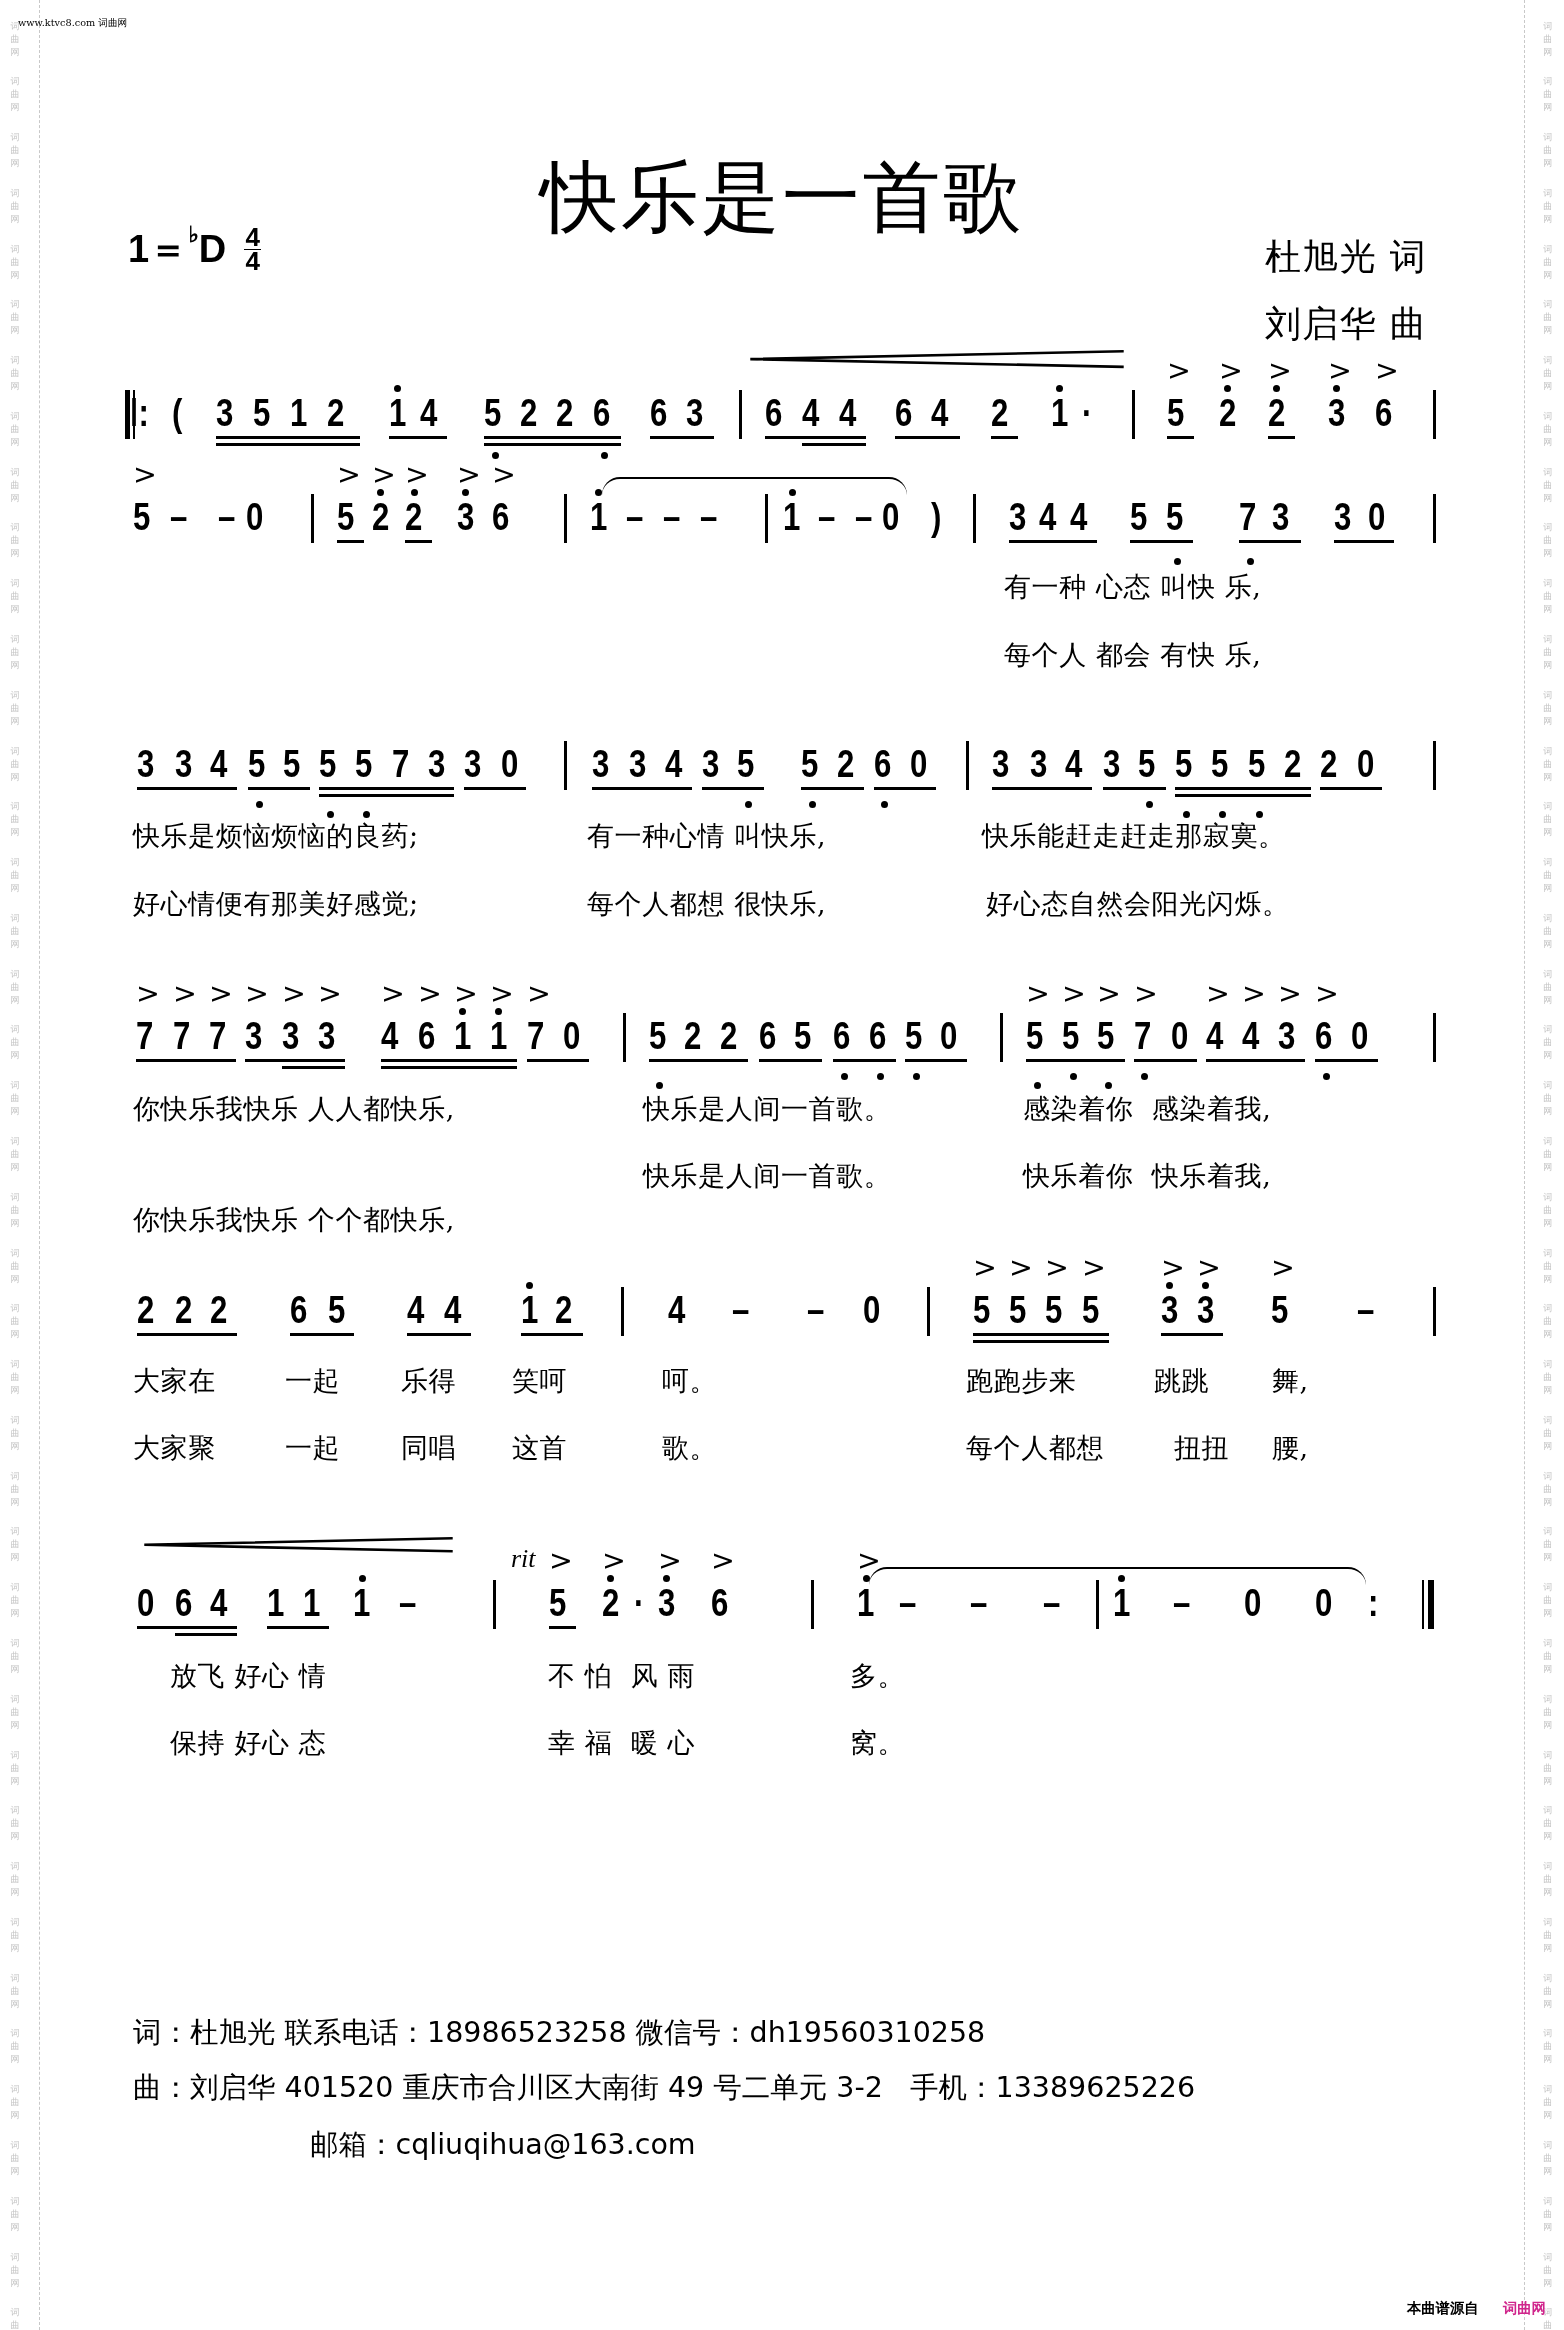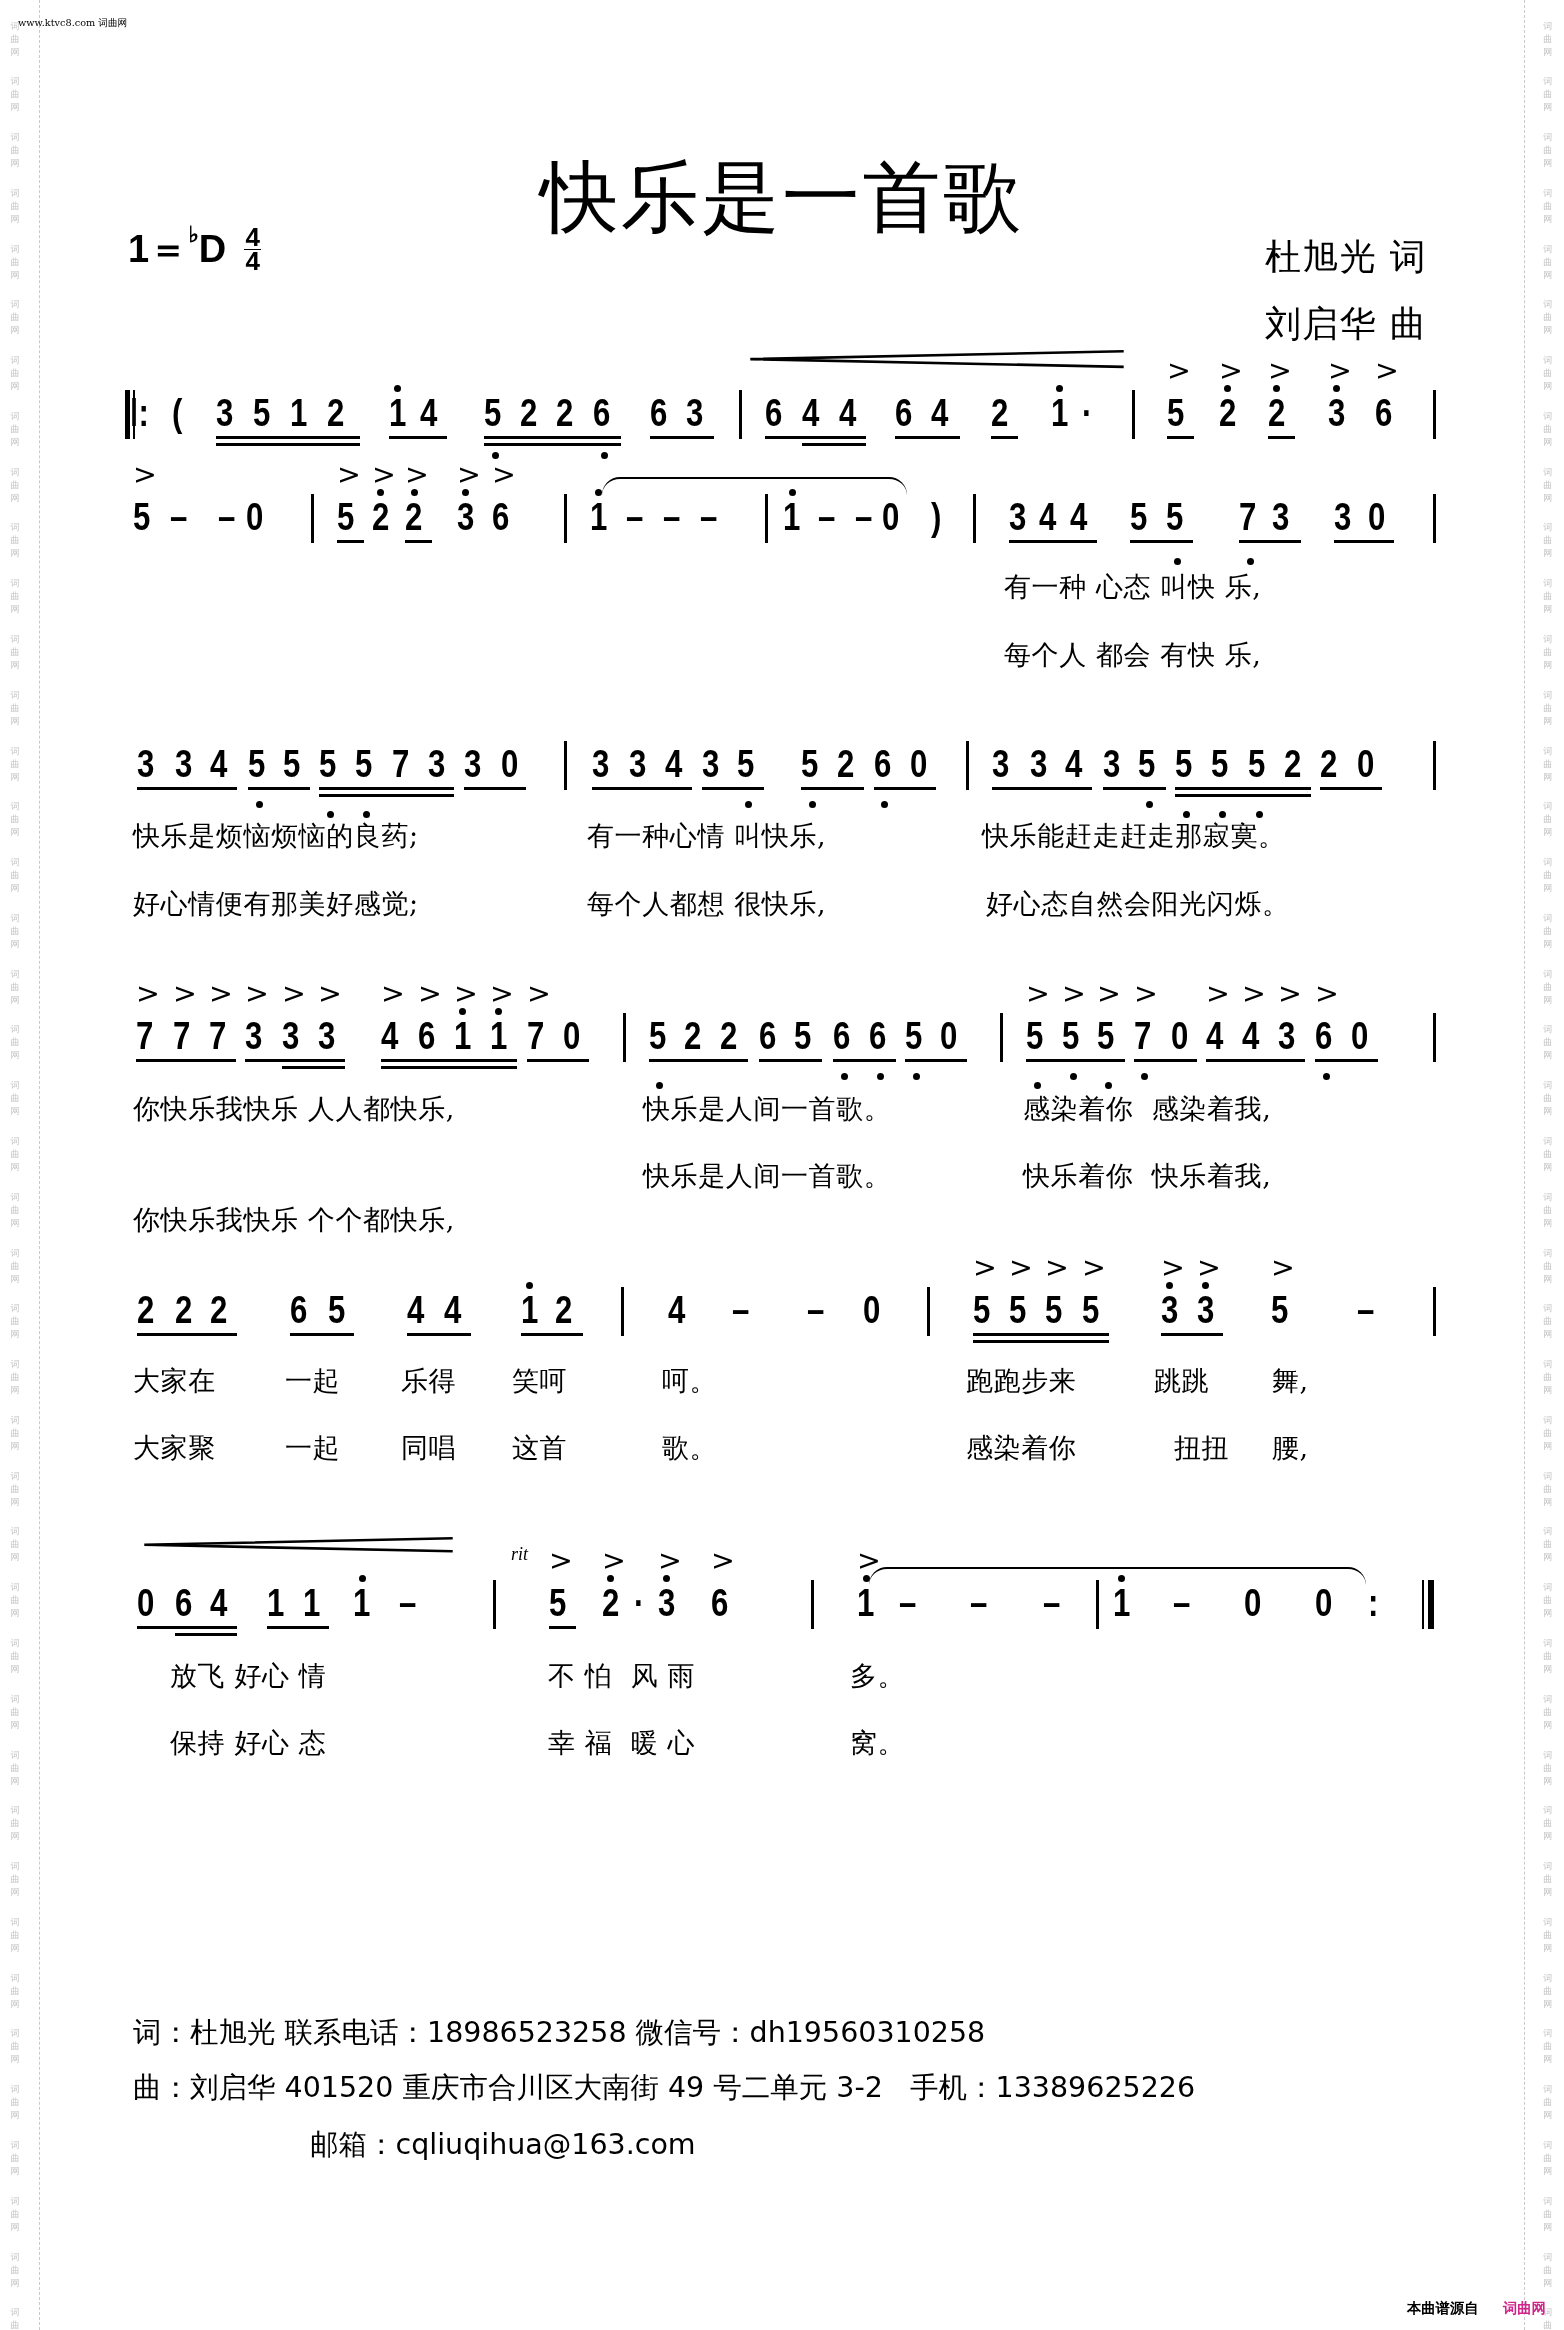--- a/index.html
+++ b/index.html
@@ -17,21 +17,21 @@
   .credit{position:absolute;right:137px;font-size:36px;font-family:"DejaVu Serif",serif;letter-spacing:1.3px;}
   .row{position:absolute;left:0;width:1564px;height:104px;}
   .n{position:absolute;font-family:"Liberation Sans",sans-serif;font-weight:bold;font-size:38px;transform:scaleX(0.82);transform-origin:left;top:0;line-height:39px;}
   .bar-line{position:absolute;width:2.6px;background:#000;height:49px;top:-3.9px;}
   .line-u{position:absolute;height:3.2px;background:#000;}
   .dot{position:absolute;width:7.1px;height:7.1px;border-radius:50%;background:#000;}
   .acc{position:absolute;font-size:28.5px;font-family:"DejaVu Sans",sans-serif;top:-40px;}
   .lyr{position:absolute;font-size:27px;font-family:"DejaVu Serif",serif;white-space:pre;letter-spacing:0.6px;}
   .hairpin{position:absolute;}
   .slur{position:absolute;border-top:2.6px solid #000;border-radius:18px 18px 0 0;}
-  .rit{position:absolute;font-family:"Liberation Serif",serif;font-style:italic;font-size:18px;}
+  .rit{position:absolute;font-family:"Liberation Serif",serif;font-style:italic;font-size:26px;}
   .footer{position:absolute;font-size:28.5px;font-family:"DejaVu Sans",sans-serif;white-space:pre;}
   .source{position:absolute;font-weight:bold;font-size:14.3px;}
 </style>
 </head>
 <body>
 
 <div class="wm-strip" id="wmL">
     <div class="wm" style="top: 19.5px;">词<br>曲<br>网</div>
     <div class="wm" style="top: 75px;">词<br>曲<br>网</div>
     <div class="wm" style="top: 131px;">词<br>曲<br>网</div>
@@ -495,21 +495,21 @@
 <div class="lyr" style="left:512px;top:1363px">笑呵</div>
 <div class="lyr" style="left:662px;top:1363px">呵。</div>
 <div class="lyr" style="left:966px;top:1363px">跑跑步来</div>
 <div class="lyr" style="left:1154px;top:1363px">跳跳</div>
 <div class="lyr" style="left:1272px;top:1363px">舞,</div>
 <div class="lyr" style="left:133px;top:1430px">大家聚</div>
 <div class="lyr" style="left:285px;top:1430px">一起</div>
 <div class="lyr" style="left:401px;top:1430px">同唱</div>
 <div class="lyr" style="left:512px;top:1430px">这首</div>
 <div class="lyr" style="left:662px;top:1430px">歌。</div>
-<div class="lyr" style="left:966px;top:1430px">感染着你</div>
+<div class="lyr" style="left:966px;top:1430px">每个人都想</div>
 <div class="lyr" style="left:1174px;top:1430px">扭扭</div>
 <div class="lyr" style="left:1272px;top:1430px">腰,</div>
 
 <div class="lyr" style="left:170px;top:1658px">放飞 好心 情</div>
 <div class="lyr" style="left:548px;top:1658px">不 怕  风 雨</div>
 <div class="lyr" style="left:850px;top:1658px">多。</div>
 <div class="lyr" style="left:170px;top:1725px">保持 好心 态</div>
 <div class="lyr" style="left:548px;top:1725px">幸 福  暖 心</div>
 <div class="lyr" style="left:850px;top:1725px">窝。</div>
 

